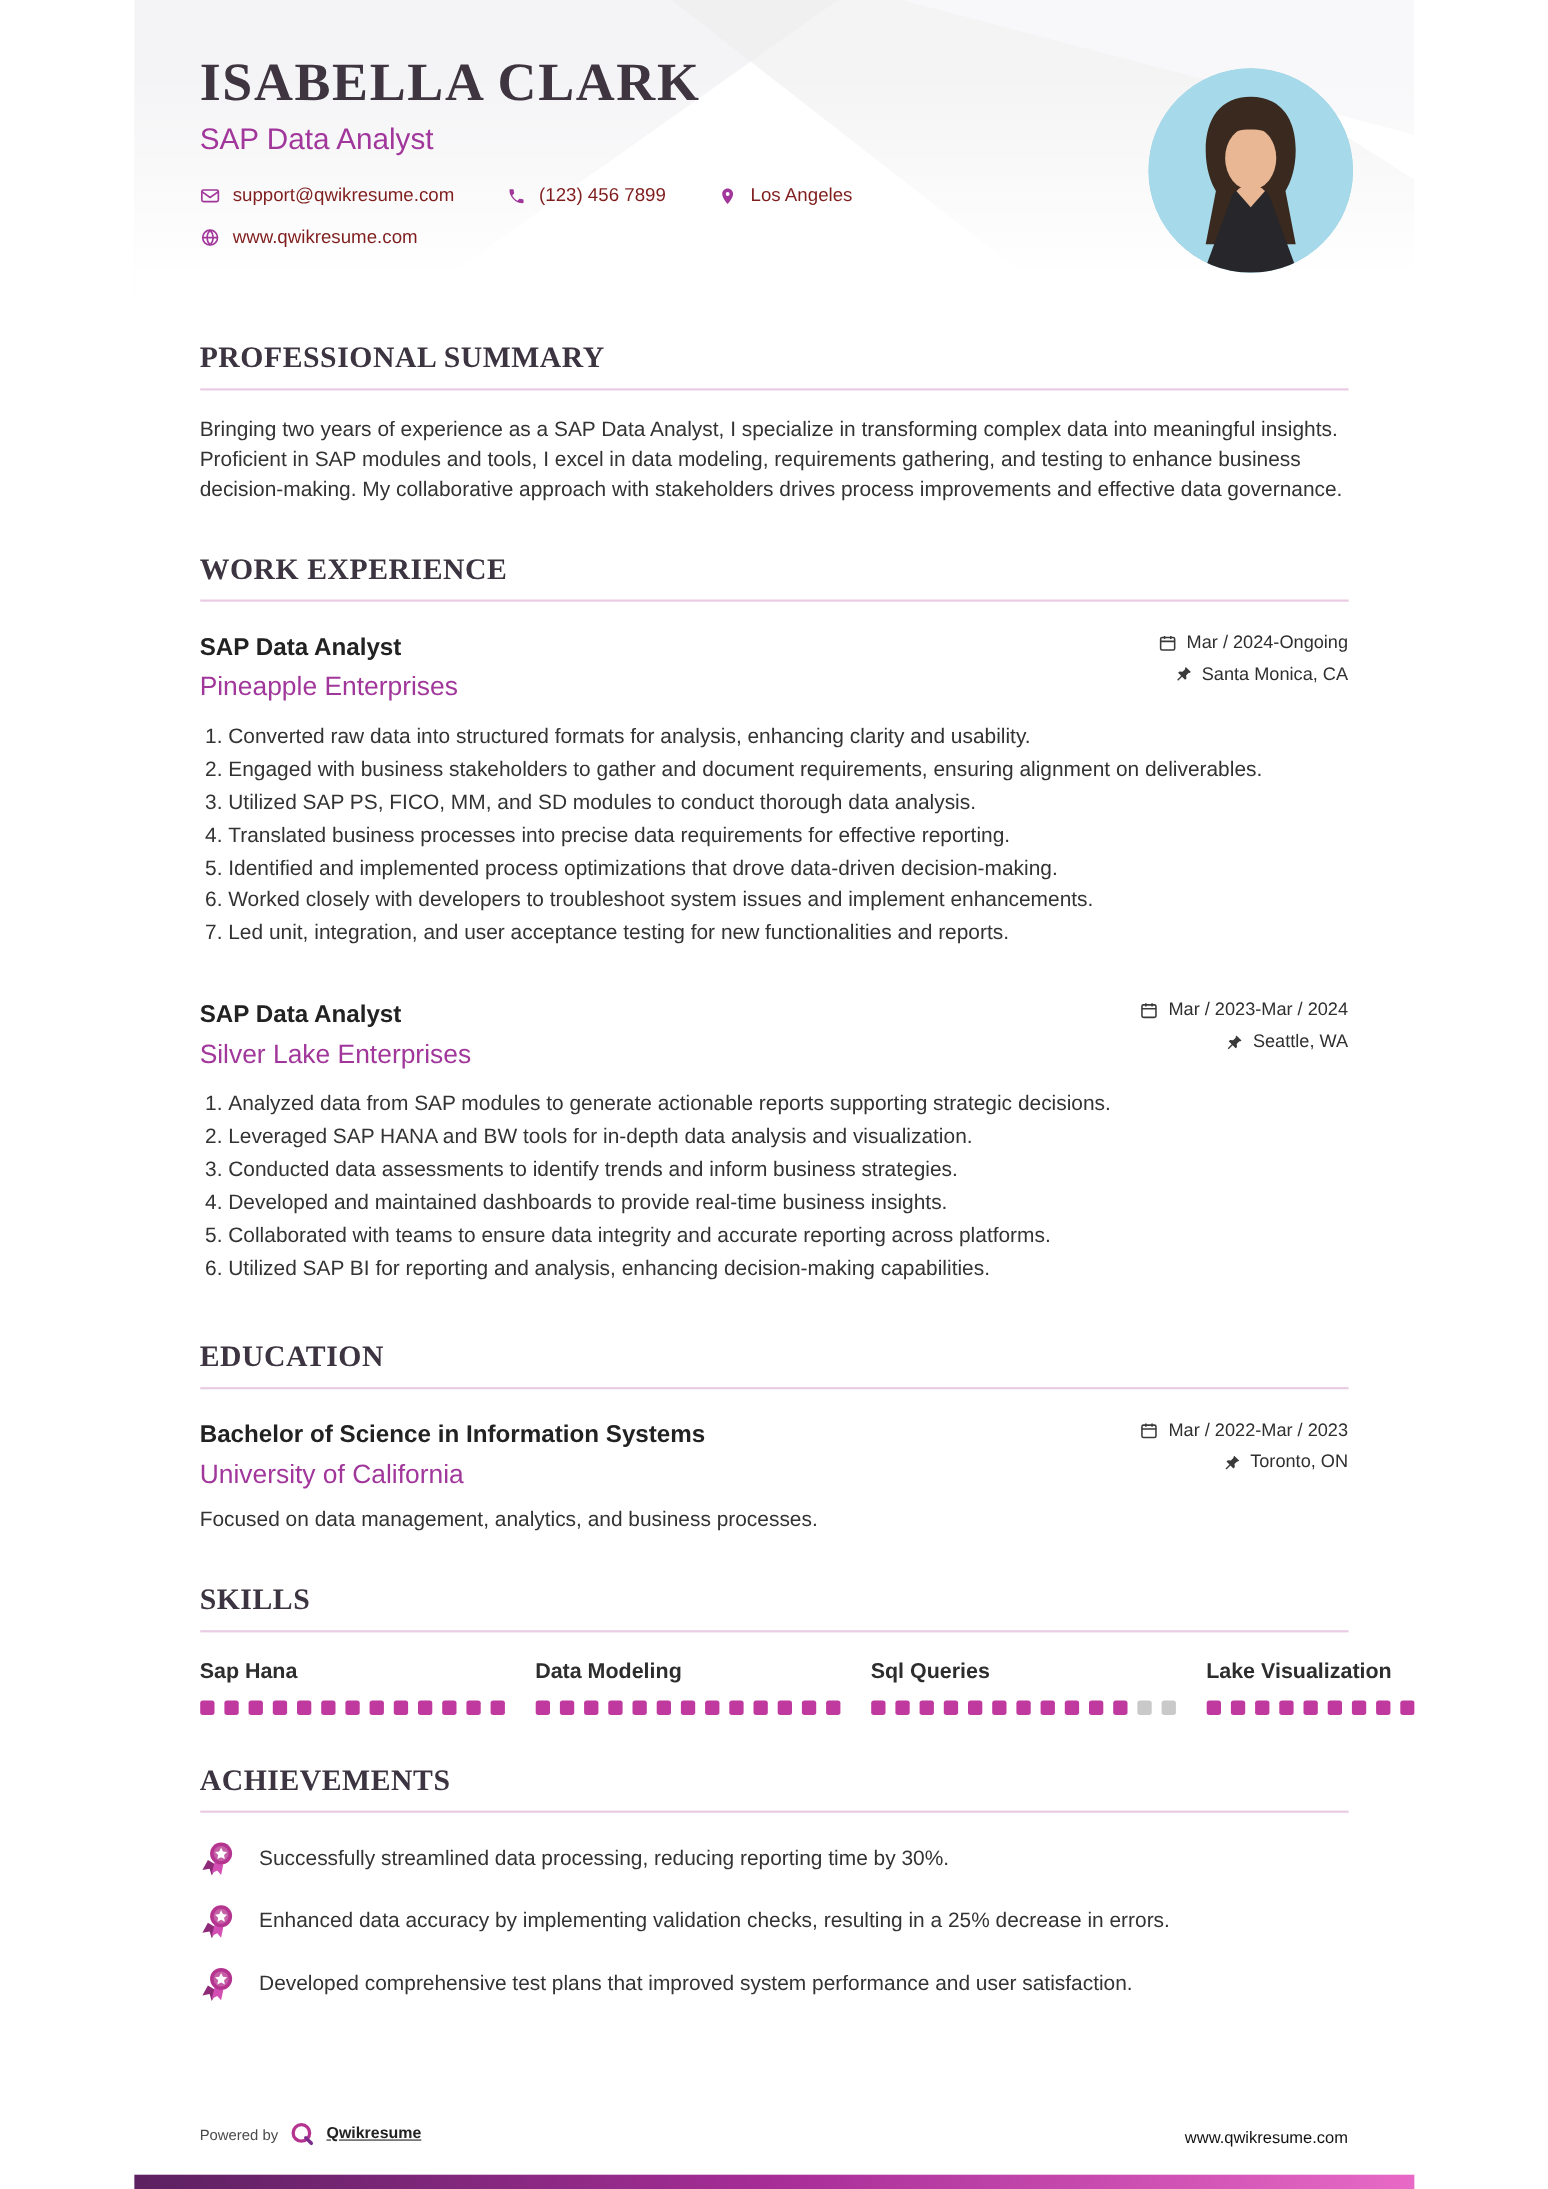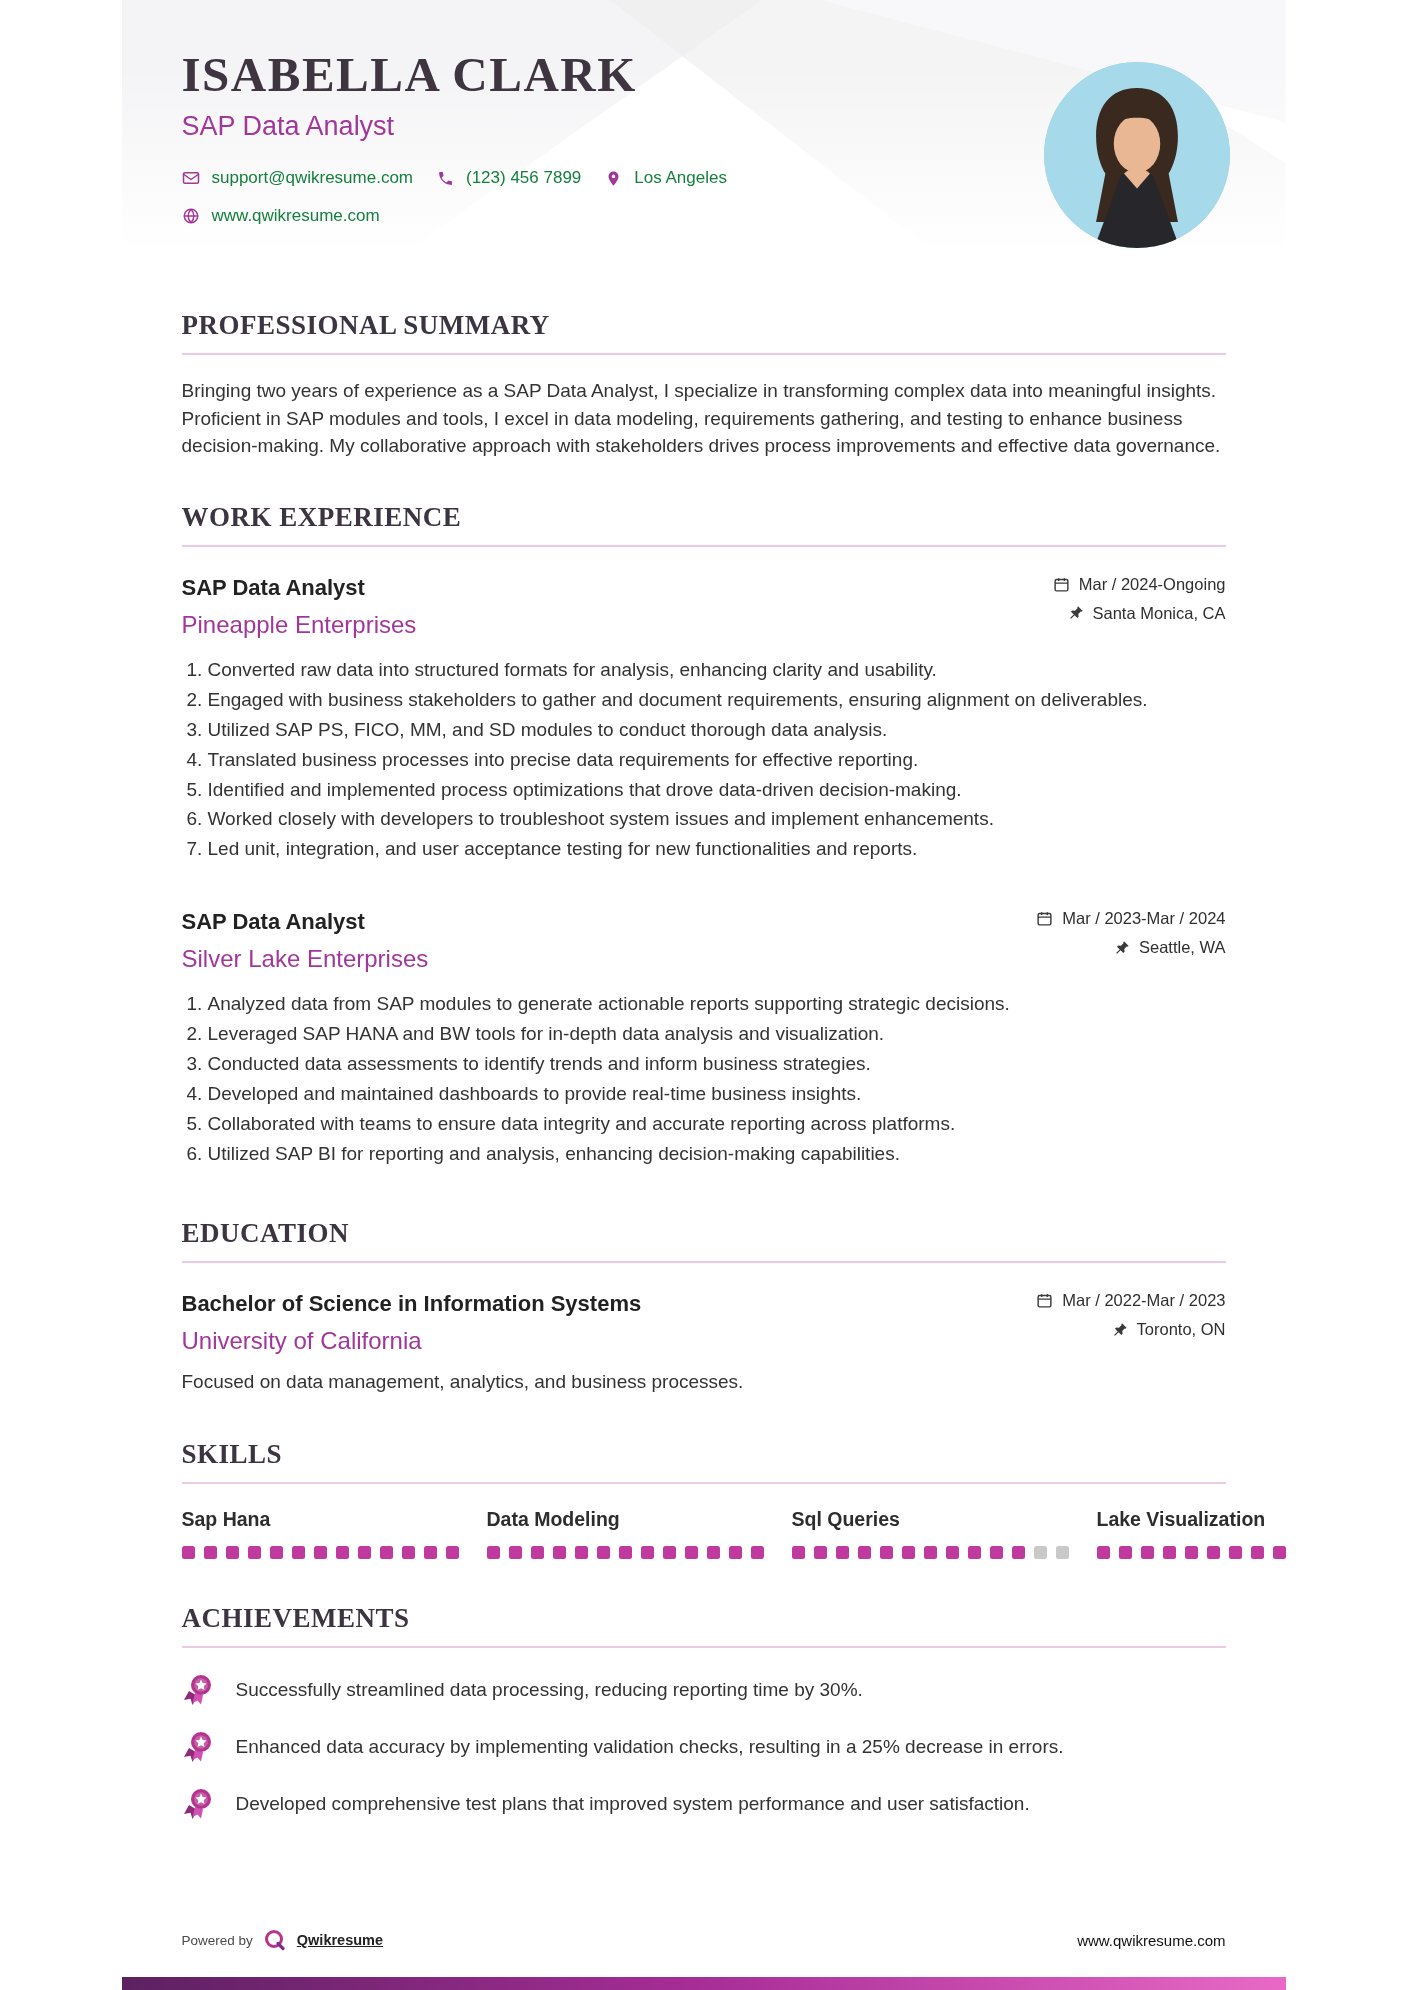--- a/index.html
+++ b/index.html
@@ -17,21 +17,21 @@
   .decor .d3{position:absolute;left:0;top:0;width:100%;height:100%;background:#f8f8fa;
     clip-path:polygon(60% 0,100% 0,100% 45%);}
   .decor::after{content:"";position:absolute;inset:0;
     background:linear-gradient(180deg,rgba(255,255,255,0) 25%,#ffffff 92%);}
   .header-inner{position:relative;z-index:1;padding:46px 60px 0 60px;}
   h1.person-name{
     margin:0;font-family:"Liberation Serif","DejaVu Serif",serif;font-weight:700;
     font-size:49px;letter-spacing:1.5px;color:#3e3540;
   }
   .person-title{margin-top:8px;font-size:27px;font-weight:500;color:var(--accent,#a1379b);}
-  .contact-line{display:flex;align-items:center;gap:24px;margin-top:26px;font-size:17px;color:#15803d;}
+  .contact-line{display:flex;align-items:center;gap:48px;margin-top:26px;font-size:17px;color:#7f1d1d;}
   .contact-line.line2{margin-top:18px;}
   .contact{display:inline-flex;align-items:center;gap:12px;}
   .contact svg{flex:0 0 auto;}
   .photo{
     position:absolute;z-index:1;top:62px;right:56px;width:186px;height:186px;border-radius:50%;
     overflow:hidden;background:var(--photo_bg,#a6d9ea);box-shadow:0 0 0 1px rgba(0,0,0,.04) inset;
   }
   .photo svg{display:block;width:100%;height:100%;}
   
   main{position:relative;z-index:1;padding:0 60px;}
@@ -60,21 +60,21 @@
   .dot{width:13px;height:13px;border-radius:2.5px;display:inline-block;}
   .dot.on{background:var(--dot_on,#c0399e);}
   .dot.off{background:var(--dot_off,#c9c9c9);}
   
   ul.ach-list{list-style:none;margin:26px 0 0 0;padding:0;}
   ul.ach-list li{display:flex;align-items:center;gap:22px;margin-bottom:25px;font-size:19px;color:var(--text,#333);}
   ul.ach-list svg{flex:0 0 auto;}
   
   .footer{
     position:absolute;left:60px;right:60px;bottom:38px;z-index:1;
-    display:flex;justify-content:space-between;align-items:center;
+    display:flex;justify-content:space-between;align-items:flex-end;
   }
   .footer-left{display:flex;align-items:center;gap:10px;}
   .powered-by{font-size:13.5px;color:#4a4a4a;}
   .brand-link{font-size:14.5px;font-weight:700;color:#222;text-decoration:underline;cursor:pointer;}
   .footer-site{font-size:15px;font-weight:500;color:#111;}
   .bottom-bar{
     position:absolute;left:0;right:0;bottom:0;height:13px;
     background:linear-gradient(90deg,var(--bar1,#5c2161),var(--bar2,#a72d97),var(--bar3,#e86ac6));
   }
 </style>

